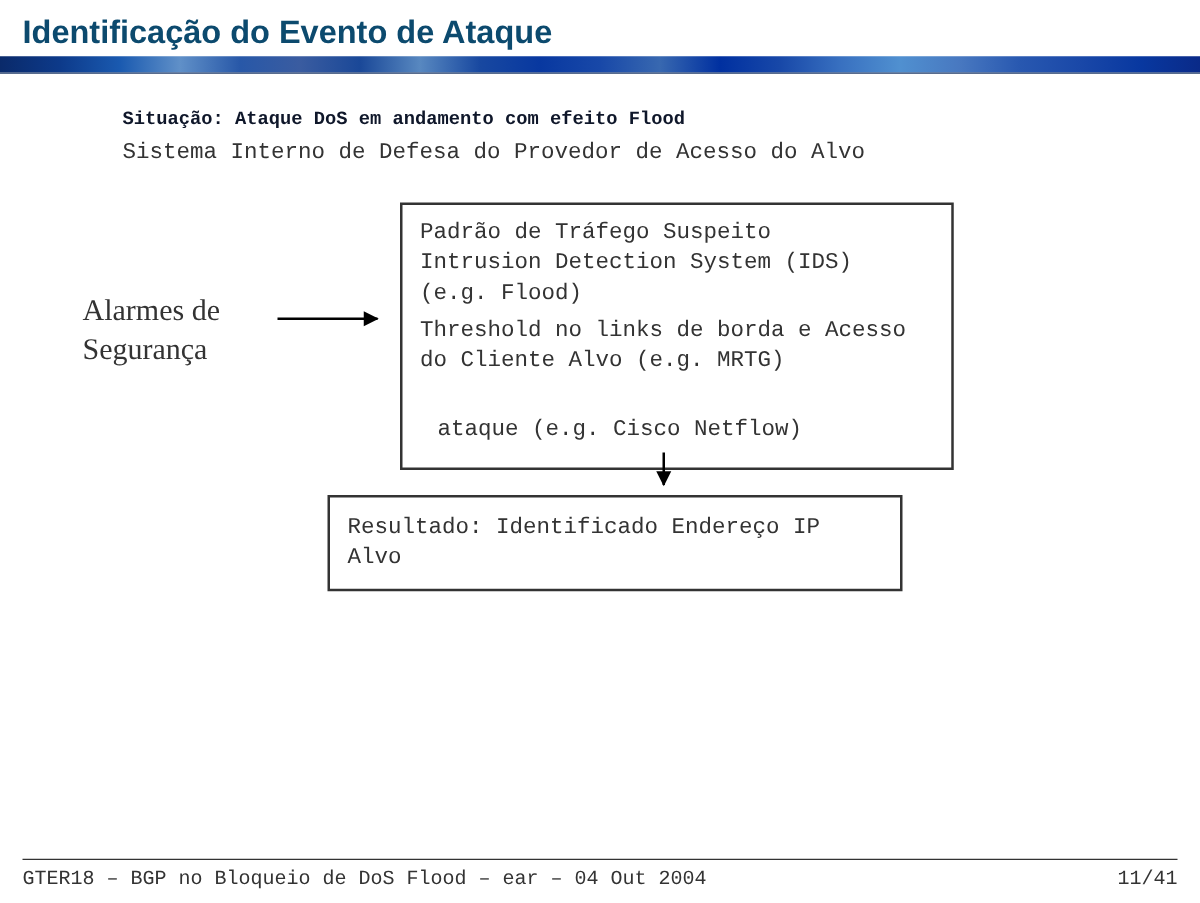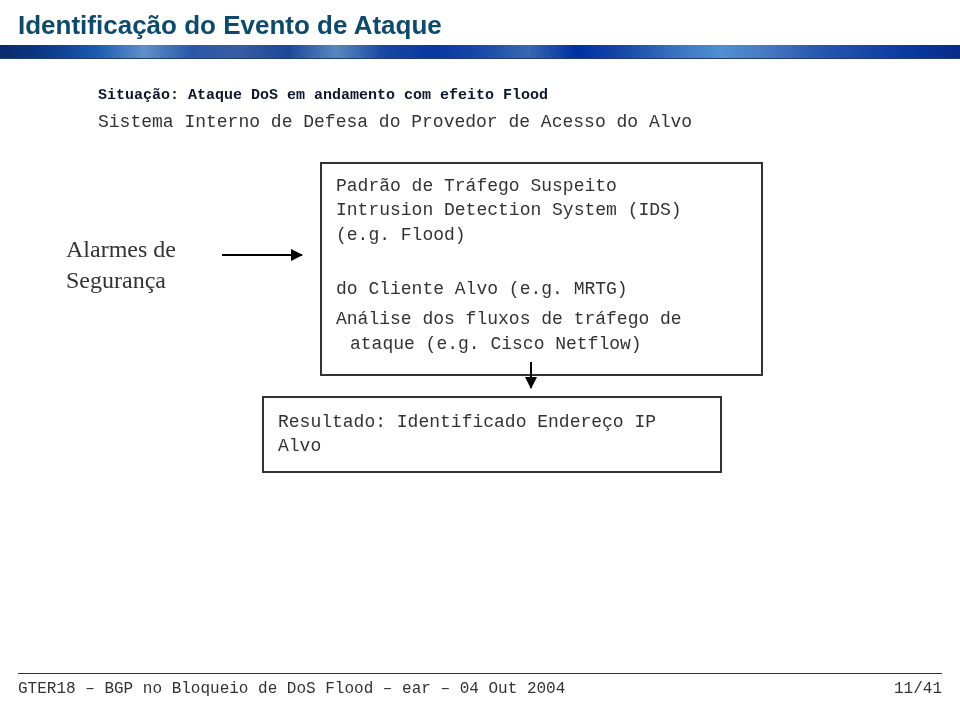--- a/index.html
+++ b/index.html
@@ -117,21 +117,21 @@
       width: 0; height: 0;
       border-top: 12px solid #000;
       border-left: 6px solid transparent;
       border-right: 6px solid transparent;
     }
     .footer {
       font-family: 'Courier New', monospace;
       font-size: 16px;
       color: #333;
       position: absolute;
-      bottom: 24px;
+      bottom: 10px;
       left: 18px;
       right: 18px;
       border-top: 1px solid #333;
       padding-top: 6px;
       display: flex;
       justify-content: space-between;
     }
   </style>
 </head>
 <body>
@@ -149,25 +149,25 @@
     <span>Segurança</span>
   </div>
   <div class="arrow-h"></div>
   <div class="box box1">
     <p>
       <span>Padrão de Tráfego Suspeito</span><br>
       <span>Intrusion Detection System (IDS)</span><br>
       <span>(e.g. Flood)</span>
     </p>
     <p>
-      <br>
+      <span>Threshold no links de borda e Acesso</span><br>
       <span>do Cliente Alvo (e.g. MRTG)</span>
     </p>
     <p>
-      <span>Análise dos fluxos de tráfego de</span><br>
+      <br>
       <span class="indent">ataque (e.g. Cisco Netflow)</span>
     </p>
   </div>
   <div class="arrow-v"></div>
   <div class="box box2">
     <span>Resultado: Identificado Endereço IP Alvo</span>
   </div>
 </div>
 
 <div class="footer">

